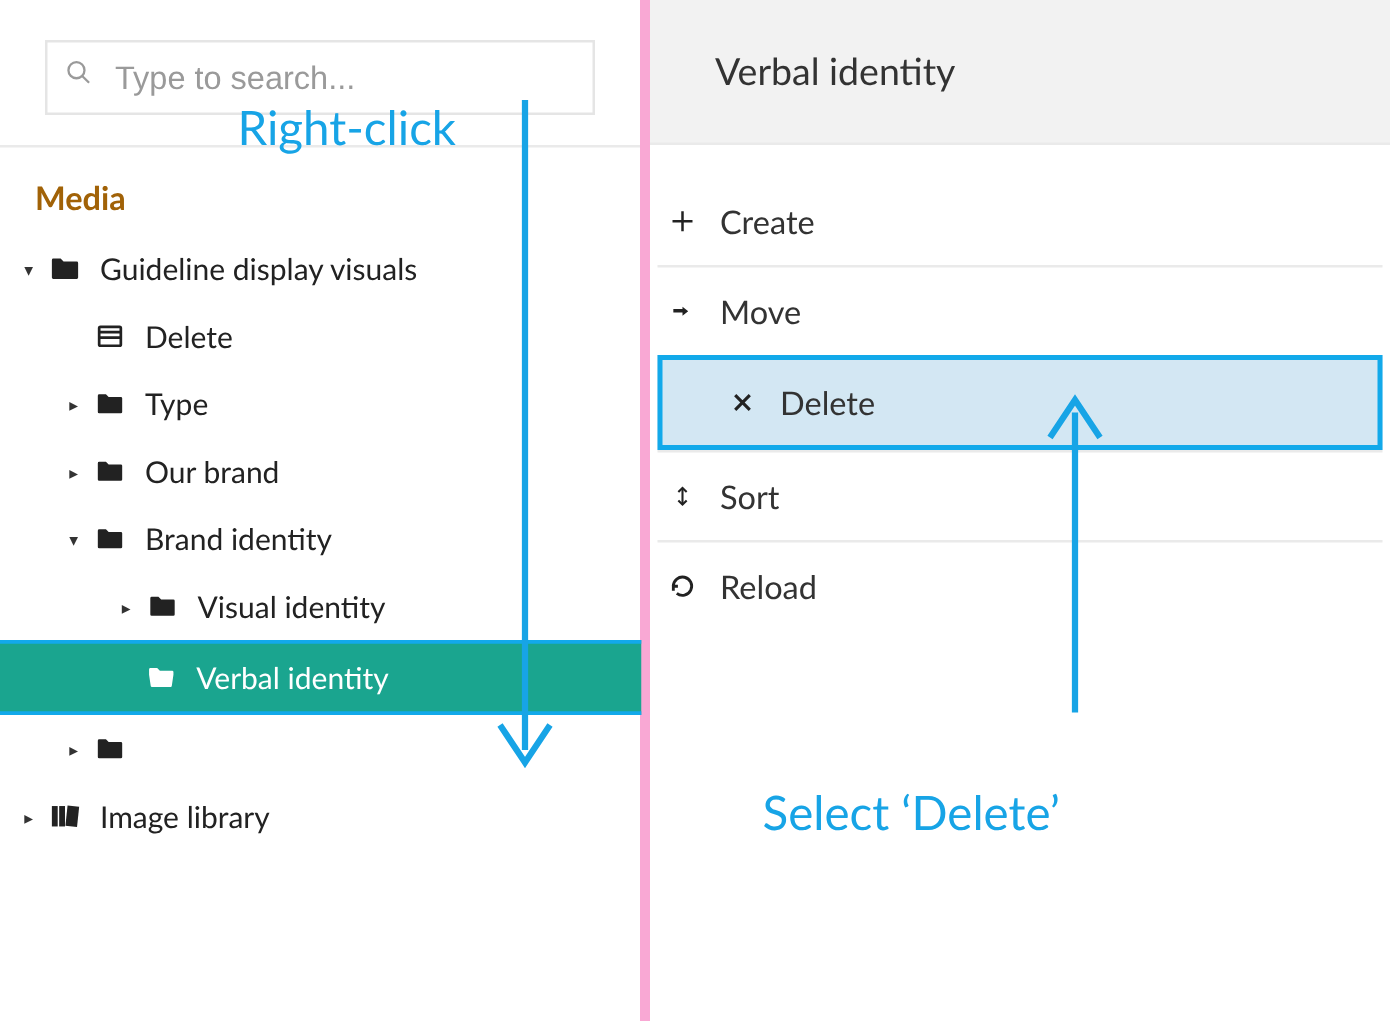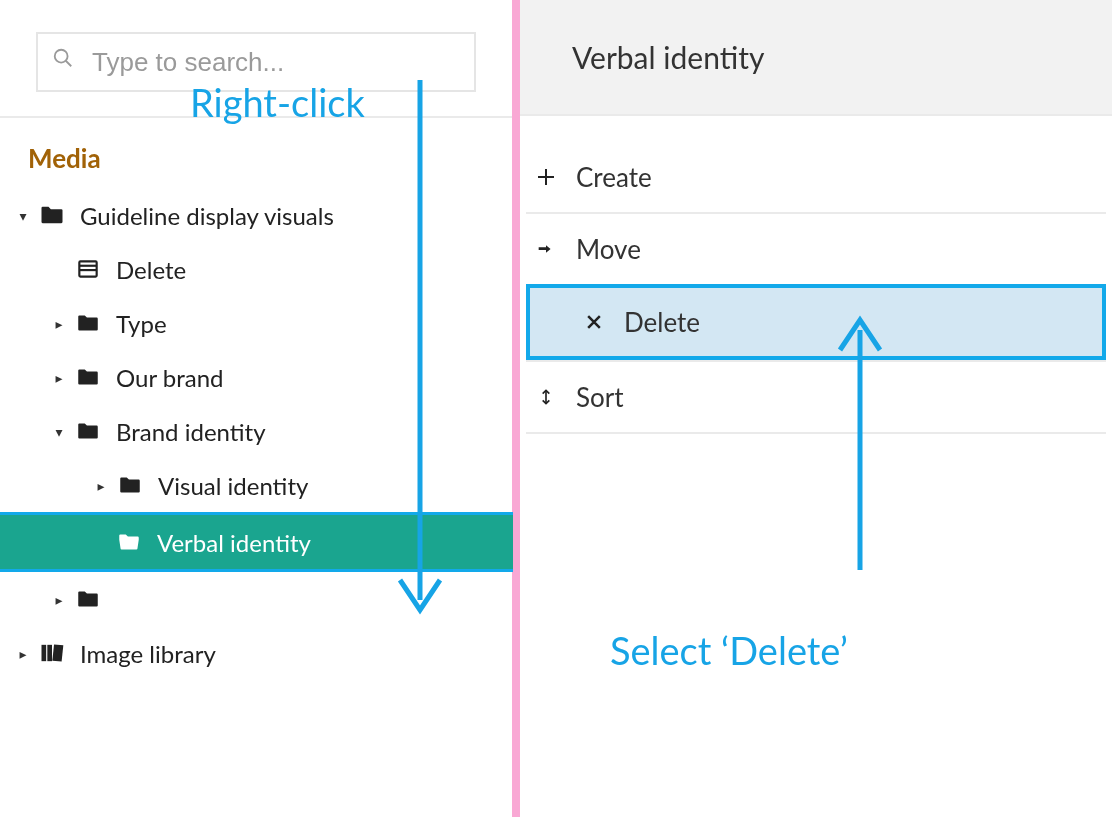--- a/index.html
+++ b/index.html
@@ -284,20 +284,29 @@
             <line x1="12" y1="4" x2="12" y2="20"></line>
             <polyline points="8,8 12,4 16,8"></polyline>
             <polyline points="8,16 12,20 16,16"></polyline>
           </svg>
         </span>
         <span class="mlabel">Sort</span>
       </div>
 
       <hr class="menu-sep">
 
+      <div class="menu-item">
+        <span class="micon">
+          <svg viewBox="0 0 24 24" width="22" height="22" fill="none" stroke="#222" stroke-width="2.5">
+            <path d="M4 12a8 8 0 1 1 3 6.2"></path>
+            <polyline points="4,16 4,12 8,12"></polyline>
+          </svg>
+        </span>
+        <span class="mlabel">Reload</span>
+      </div>
 
     </div>
 
     <svg class="arrow-svg" style="left:300px; top:300px;" width="80" height="290">
       <line x1="40" y1="30" x2="40" y2="270" stroke="#17a4e6" stroke-width="5"></line>
       <polyline points="20,50 40,20 60,50" fill="none" stroke="#17a4e6" stroke-width="5"></polyline>
     </svg>
     <div class="callout" style="left:90px; top:580px;">Select ‘Delete’</div>
 
   </div>

